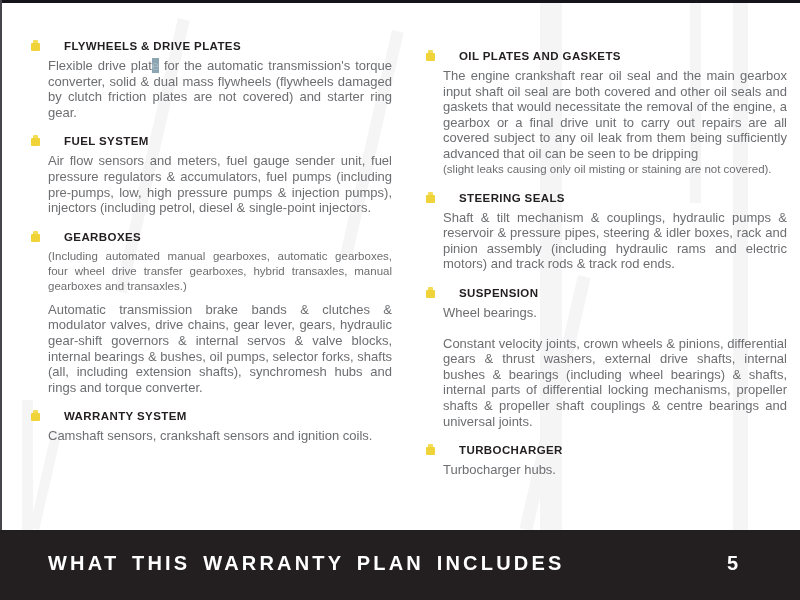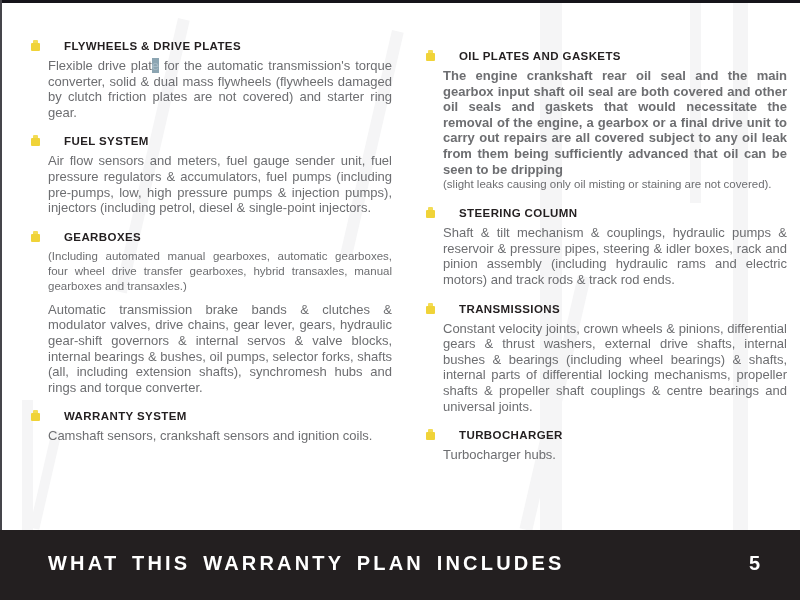--- a/index.html
+++ b/index.html
@@ -42,21 +42,21 @@
   p.small { font-size:11.5px; line-height:15px; }
   .sec p:last-child { margin-bottom:0; }
 
   .cursor { background:#8ca5b2; color:#a9bcc6; }
 
   
   .footer {
     position:absolute; left:0; bottom:0; width:800px; height:70px;
     background:#231f20; z-index:6;
     display:flex; align-items:center; justify-content:space-between;
-    box-sizing:border-box; padding:0 40px 4px 48px;
+    box-sizing:border-box; padding:0 62px 4px 48px;
   }
   .footer .title {
     color:#ffffff; font-size:20px; font-weight:bold;
     letter-spacing:3.2px; word-spacing:4px;
   }
   .footer .pnum { color:#ffffff; font-size:20px; font-weight:bold; }
 </style>
 </head>
 <body>
 
@@ -128,44 +128,47 @@
     <div class="col col-right">
 
       <section class="sec">
         <div class="hrow">
           <span class="plug">
               <span class="nub"></span>
               <span class="pbody"></span>
             </span>
           <h3>OIL PLATES AND GASKETS</h3>
         </div>
-        <p style="margin-bottom:0;font-weight:bold;">The engine crankshaft rear oil seal and the main gearbox input shaft oil seal are both covered and other oil seals and gaskets that would necessitate the removal of the engine, a gearbox or a final drive unit to carry out repairs are all covered subject to any oil leak from them being sufficiently advanced that oil can be seen to be dripping</p>
+        <p style="margin-bottom:0;">The engine crankshaft rear oil seal and the main gearbox input shaft oil seal are both covered and other oil seals and gaskets that would necessitate the removal of the engine, a gearbox or a final drive unit to carry out repairs are all covered subject to any oil leak from them being sufficiently advanced that oil can be seen to be dripping</p>
         <p class="small">(slight leaks causing only oil misting or staining are not covered).</p>
       </section>
 
       <section class="sec">
         <div class="hrow">
           <span class="plug">
               <span class="nub"></span>
               <span class="pbody"></span>
             </span>
-          <h3>STEERING COLUMN</h3>
+          <h3>STEERING SEALS</h3>
         </div>
         <p>Shaft &amp; tilt mechanism &amp; couplings, hydraulic pumps &amp; reservoir &amp; pressure pipes, steering &amp; idler boxes, rack and pinion assembly (including hydraulic rams and electric motors) and track rods &amp; track rod ends.</p>
       </section>
-
 
       <section class="sec">
         <div class="hrow">
           <span class="plug">
               <span class="nub"></span>
               <span class="pbody"></span>
             </span>
-          <h3>TRANSMISSIONS</h3>
+          <h3>SUSPENSION</h3>
         </div>
+        <p>Wheel bearings.</p>
+      </section>
+
+      <section class="sec">
         <p>Constant velocity joints, crown wheels &amp; pinions, differential gears &amp; thrust washers, external drive shafts, internal bushes &amp; bearings (including wheel bearings) &amp; shafts, internal parts of differential locking mechanisms, propeller shafts &amp; propeller shaft couplings &amp; centre bearings and universal joints.</p>
       </section>
 
       <section class="sec">
         <div class="hrow">
           <span class="plug">
               <span class="nub"></span>
               <span class="pbody"></span>
             </span>
           <h3>TURBOCHARGER</h3>

